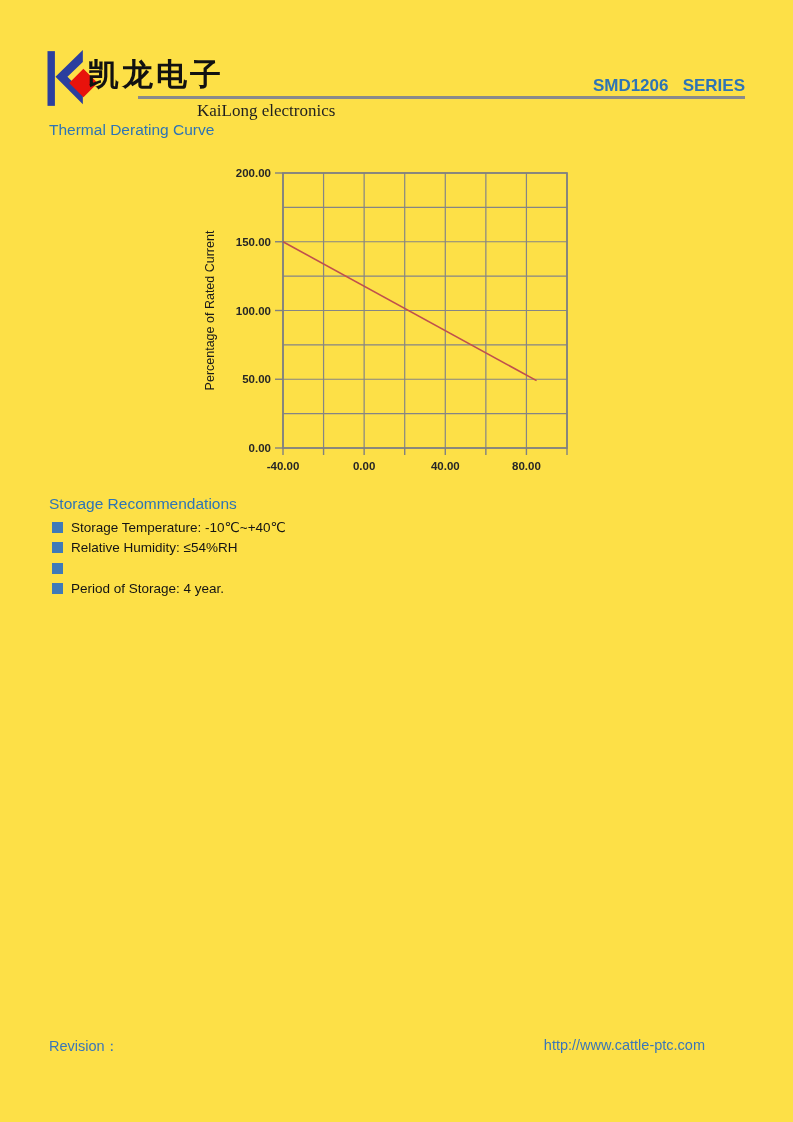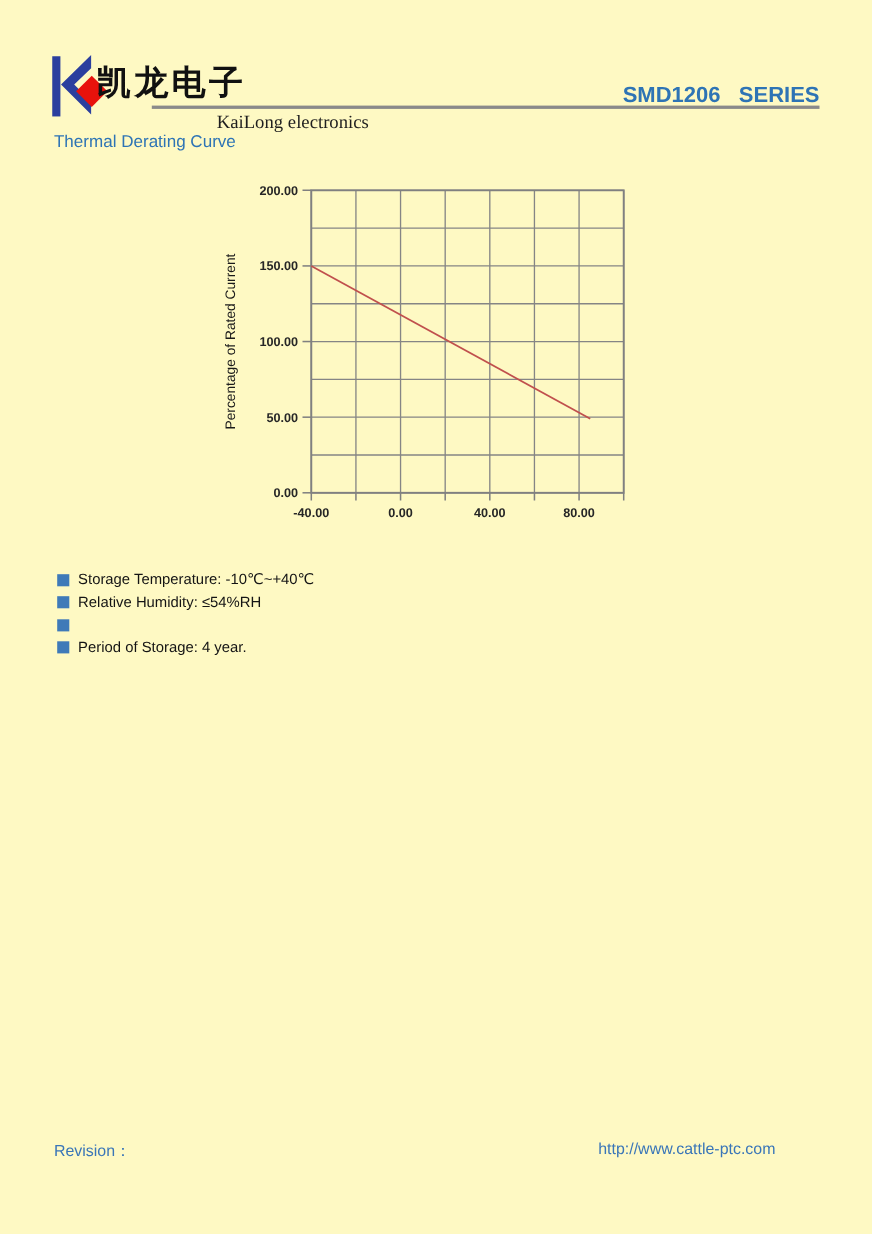--- a/index.html
+++ b/index.html
@@ -1,26 +1,26 @@
 <!DOCTYPE html>
 <html><head>
 <meta charset="utf-8">
 <style>
   * { margin:0; padding:0; box-sizing:border-box; }
   html,body { background:#ffffff; }
   body { font-family:"Liberation Sans","DejaVu Sans",sans-serif; }
-  .page { position:relative; width:793px; height:1122px; background:#fef9c3; overflow:hidden; }
+  .page { position:relative; width:793px; height:1122px; background:#fde047; overflow:hidden; }
 
   
   .logo-mark { position:absolute; left:47px; top:50px; width:58px; height:57px; }
   .company-cn { position:absolute; left:88px; top:54px; font-size:31px; font-weight:bold; color:#111;
                 letter-spacing:3px; font-family:"DejaVu Sans",sans-serif; }
   .company-en { position:absolute; left:197px; top:77px; font-size:17px; color:#1f1f1f;
                 font-family:"Liberation Serif","DejaVu Serif",serif;margin-top:24px; }
-  .series-label { position:absolute; top:76px; right:48px; font-size:20px; font-weight:bold;
+  .series-label { position:absolute; top:76px; right:48px; font-size:17px; font-weight:bold;
                   color:#2E74B5; white-space:pre; }
   .header-rule { position:absolute; left:138px; top:96px; width:607px; height:3px; background:#8a8a8a; }
 
   
   .sec-title { position:absolute; left:49px; font-size:15.5px; font-weight:normal; color:#2E74B5; }
   .sec-title.thermal { top:121px; }
   .sec-title.storage { top:495px; }
 
   
   .chart-wrap { position:absolute; left:190px; top:155px; width:430px; height:335px; }
@@ -94,20 +94,21 @@
         <text x="81" y="90.75" text-anchor="end" style="font-family:'Liberation Sans','DejaVu Sans',sans-serif;font-weight:bold;font-size:11.5px;fill:#262626">150.00</text>
         <text x="81" y="22" text-anchor="end" style="font-family:'Liberation Sans','DejaVu Sans',sans-serif;font-weight:bold;font-size:11.5px;fill:#262626">200.00</text>
         <text x="93" y="315" text-anchor="middle" style="font-family:'Liberation Sans','DejaVu Sans',sans-serif;font-weight:bold;font-size:11.5px;fill:#262626">-40.00</text>
         <text x="174.14285714285714" y="315" text-anchor="middle" style="font-family:'Liberation Sans','DejaVu Sans',sans-serif;font-weight:bold;font-size:11.5px;fill:#262626">0.00</text>
         <text x="255.28571428571428" y="315" text-anchor="middle" style="font-family:'Liberation Sans','DejaVu Sans',sans-serif;font-weight:bold;font-size:11.5px;fill:#262626">40.00</text>
         <text x="336.42857142857144" y="315" text-anchor="middle" style="font-family:'Liberation Sans','DejaVu Sans',sans-serif;font-weight:bold;font-size:11.5px;fill:#262626">80.00</text>
         <text x="24" y="155.5" text-anchor="middle" transform="rotate(-90 24 155.5)" style="font-family:'Liberation Sans','DejaVu Sans',sans-serif;font-size:12.5px;fill:#1a1a1a">Percentage of Rated Current</text>
       </svg>
   </div>
 
+  <div class="sec-title storage">Storage Recommendations</div>
 
   <ul class="storage-list">
     <li>
       <span class="bullet-sq"></span>
       <span class="item-text">Storage Temperature: -10℃~+40℃</span>
     </li>
     <li>
       <span class="bullet-sq"></span>
       <span class="item-text">Relative Humidity: ≤54%RH</span>
     </li>

